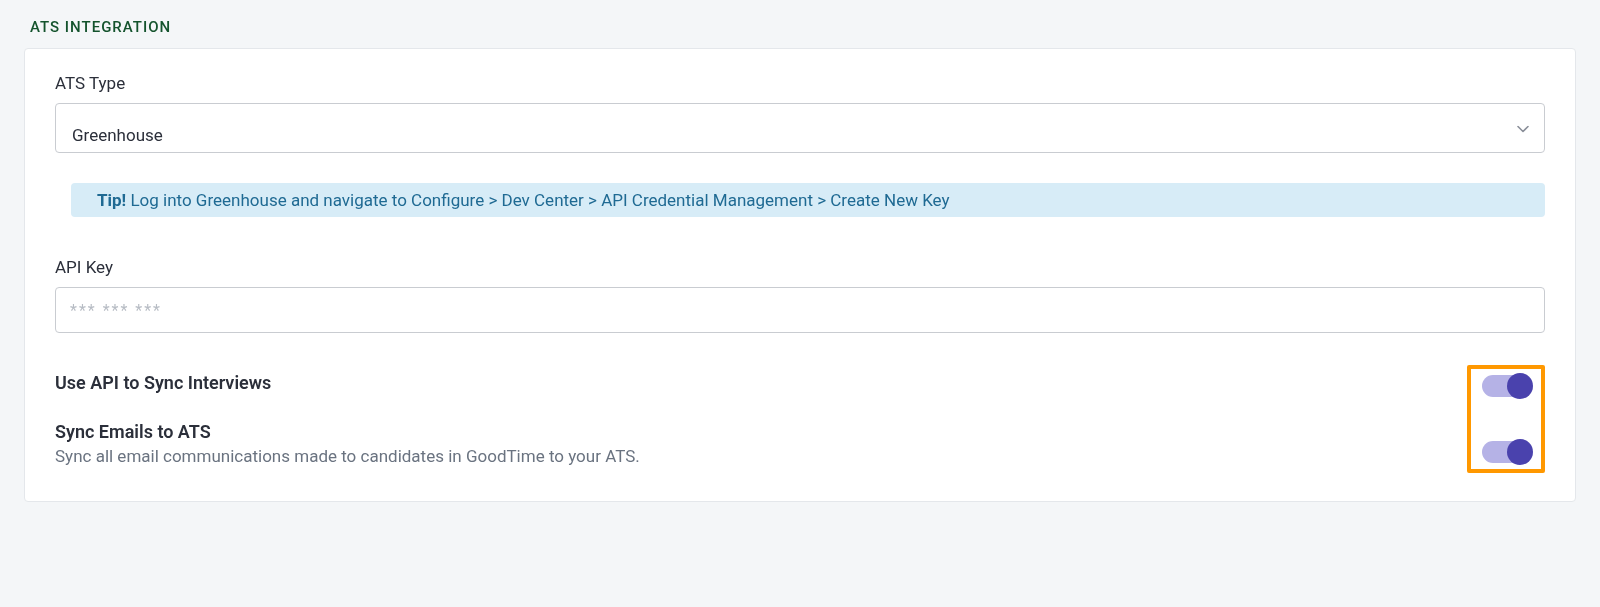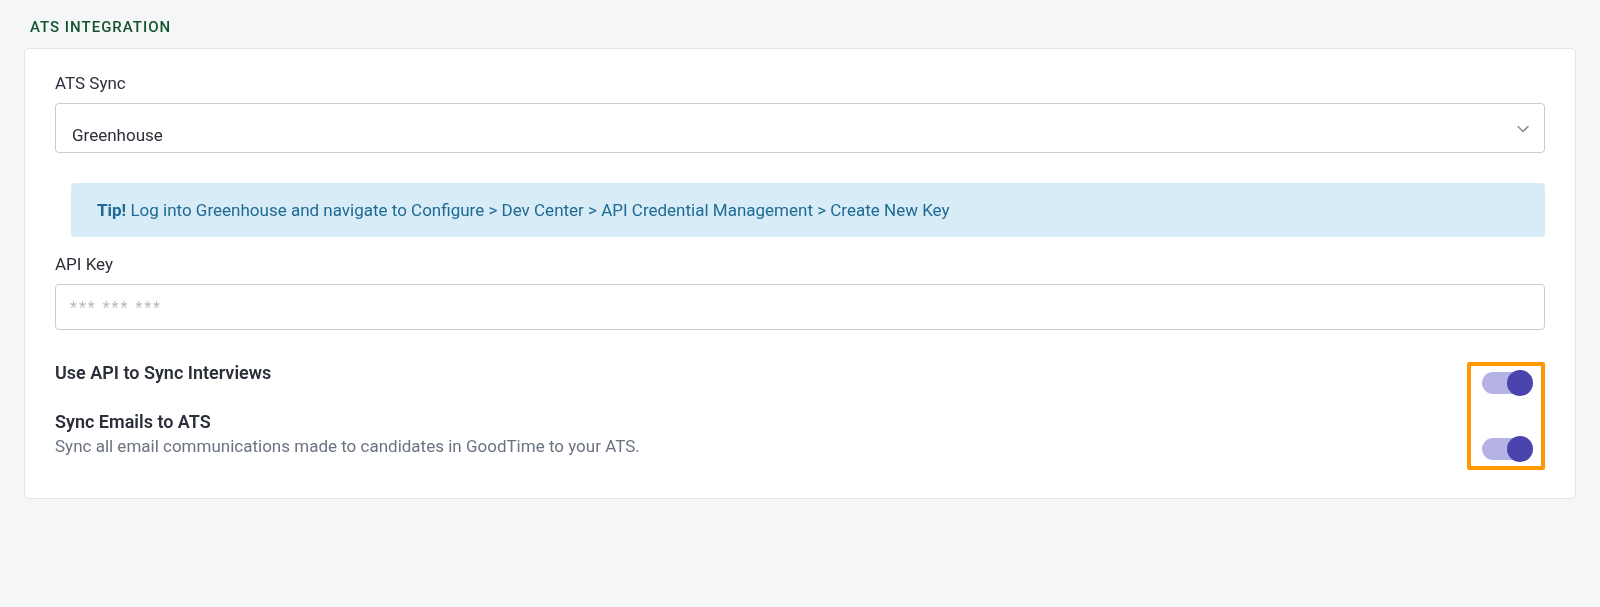--- a/index.html
+++ b/index.html
@@ -50,24 +50,24 @@
   }
   .select-caret {
     position: absolute;
     right: 16px;
     top: 50%;
     transform: translateY(-50%);
     pointer-events: none;
     color: #8a8f99;
   }
   .tip-box {
-    margin: 30px 0 17px 16px;
+    margin: 30px 0 40px 16px;
     background: #d7ecf7;
     border-radius: 4px;
-    padding: 17px 26px;
+    padding: 7px 26px;
     color: #1f6a93;
     font-size: 17px;
   }
   .tip-box .tip-label {
     font-weight: 700;
     color: #1f6a93;
   }
   .text-input {
     width: 100%;
     height: 46px;
@@ -113,39 +113,39 @@
     top: 50%;
     right: -3px;
     transform: translateY(-50%);
     width: 26px;
     height: 26px;
     background: #4a42ad;
     border-radius: 50%;
   }
   .rows-wrap {
     display: flex;
-    align-items: flex-start;
+    align-items: center;
     gap: 24px;
     margin-top: 32px;
   }
   .rows-left {
     flex: 1 1 auto;
   }
   .row-block + .row-block {
     margin-top: 28px;
   }
 </style>
 </head>
 <body>
 
 <div class="section-title">ATS INTEGRATION</div>
 
 <div class="card">
 
-  <div class="field-label">ATS Sync</div>
+  <div class="field-label">ATS Type</div>
   <div class="select-wrap">
     <input class="select" type="text" readonly="" value="Greenhouse" style="">
     <span class="select-caret">
       <svg width="12" height="8" viewBox="0 0 12 8" fill="none">
         <path d="M1 1 L6 6 L11 1" stroke="currentColor" stroke-width="1.6" fill="none" stroke-linecap="round" stroke-linejoin="round"></path>
       </svg>
     </span>
   </div>
 
   <div class="tip-box">

